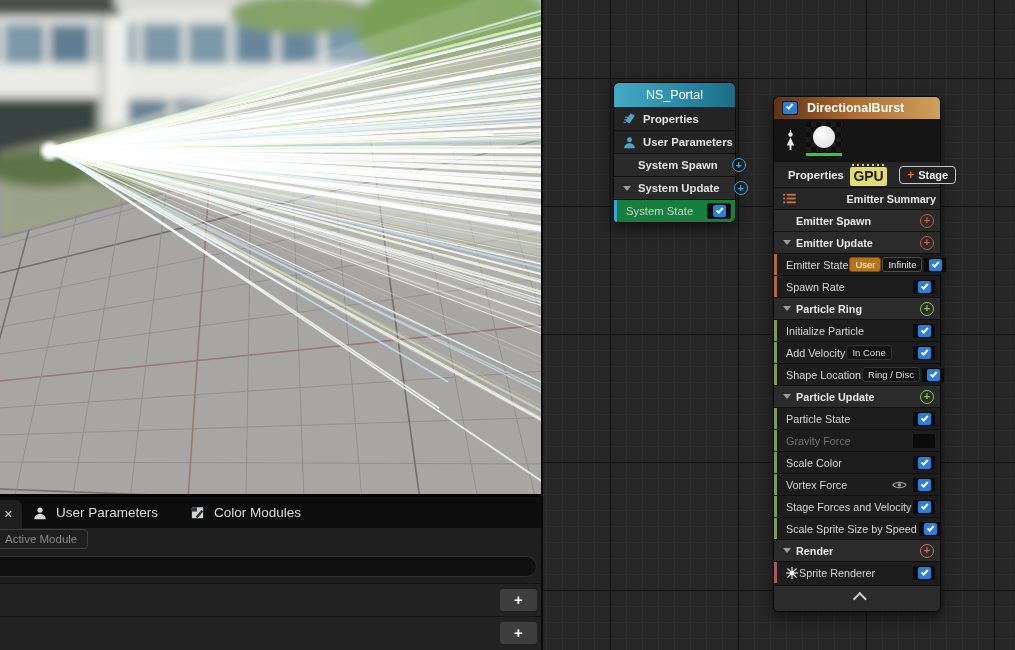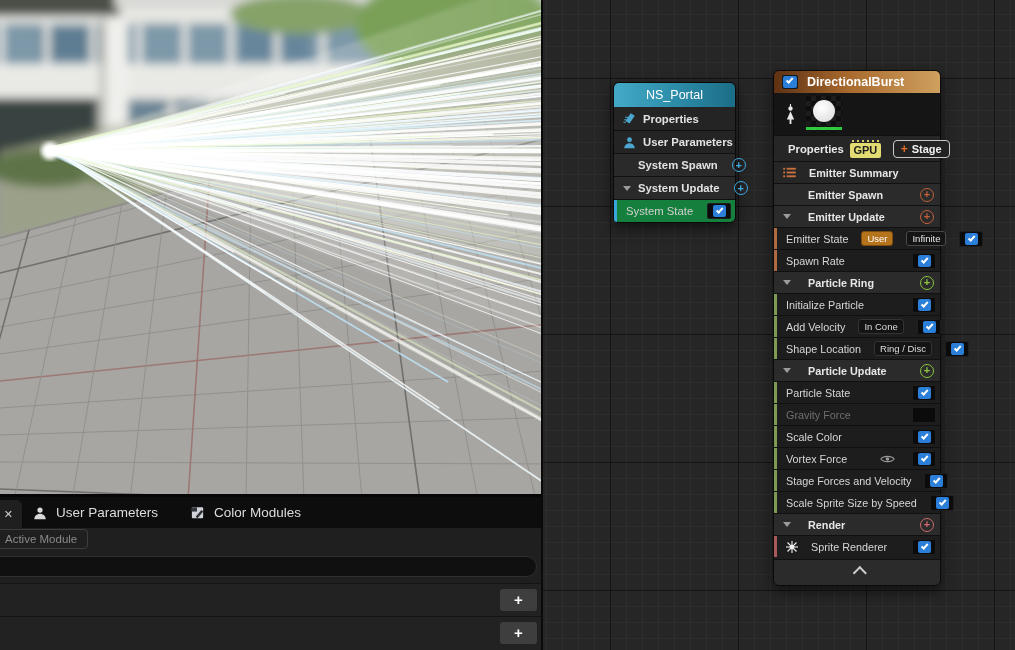--- a/index.html
+++ b/index.html
@@ -74,47 +74,47 @@
     padding:0 6px 0 9px; border-top:1px solid #101010; background:#242424;
     color:#e2e2e2; font-size:11.3px; font-weight:bold; }
   .srow.sgrp { background:#2a2a2a; padding-left:9px; }
   .srow.smod { background:#15803d; font-weight:normal; color:#d0d0d0; padding-left:12px; border-radius:0 0 5px 5px;align-items:center; }
   .srow.smod::before { content:""; position:absolute; left:0; top:0; bottom:0; width:3px; background:#3aa5d9;
     border-radius:0 0 0 5px; }
   .srow svg { flex:0 0 auto; }
   .sys-icon { color:#4aa6cc; }
 
   
-  .emnode { left:773px; top:70px; width:168px; background:#1d1d1d; }
+  .emnode { left:773px; top:96px; width:168px; background:#1d1d1d; }
   .em-header { height:22px; background:linear-gradient(90deg,#5e3112,#a96a2e 45%,#cfa05e);
     border-radius:5px 5px 0 0; display:flex; align-items:center; gap:9px; padding:0 8px; }
   .hdr-cb { position:relative; width:16px; height:14px; background:#101820; border-radius:2px; flex:0 0 auto; }
   .hdr-cb::after { content:""; position:absolute; inset:1px; background:#2b7fd9; border-radius:2px; }
   .hdr-cb .tick { position:absolute; left:3.5px; top:3px; width:7px; height:3.5px; border-left:2px solid #fff;
     border-bottom:2px solid #fff; transform:rotate(-48deg); z-index:2; }
   .em-title { color:#fff; font-weight:bold; font-size:12.5px; }
   .em-thumb-row { height:42px; background:#151515; display:flex; align-items:center; gap:9px; padding:0 10px; }
   .thumb { position:relative; width:36px; height:36px;
     background:repeating-conic-gradient(#1c1c1c 0 25%, #0e0e0e 0 50%) 0 0/10px 10px; }
   .thumb .ball { position:absolute; left:7px; top:4px; width:22px; height:22px; border-radius:50%;
     background:radial-gradient(circle at 40% 35%, #ffffff, #d8d8d8); }
   .thumb .bar { position:absolute; left:0; bottom:2px; width:100%; height:3px; background:#2ecc40; }
   .em-props { height:26px; background:#262626; display:flex; align-items:center; gap:6px; padding:0 5px 0 8px;
     border-top:1px solid #101010; color:#e8e8e8; font-size:11.3px; font-weight:bold; }
   .em-icon { color:#c15f35; }
-  .gpu { background:#e3dc72; color:#1c1c1c; font-size:11px; font-weight:bold; padding:1.5px 3.5px;
+  .gpu { background:#e3dc72; color:#1c1c1c; font-size:14px; font-weight:bold; padding:1.5px 3.5px;
     border-radius:2px; position:relative; margin-top:3px; }
   .gpu::before { content:""; position:absolute; left:2px; right:2px; top:-3px; height:2px;
     background:repeating-linear-gradient(90deg,#d8d06a 0 2px, transparent 2px 5px); }
   .stage-btn { border:1px solid #c9c9c9; background:#232323; border-radius:4px; padding:2px 7px;
     display:flex; align-items:center; gap:4px; cursor:pointer; }
   .stage-btn .plus { color:#e07028; font-weight:bold; font-size:12px; line-height:1; }
   .stage-btn .txt { color:#f0f0f0; font-size:11px; }
-  .erow { position:relative; height:22px; display:flex; align-items:center; gap:13px;
-    padding:0 4px 0 9px; border-top:1px solid #101010; font-size:10.8px; }
+  .erow { position:relative; height:22px; display:flex; align-items:center; gap:1px;
+    padding:0 4px 0 9px; border-top:1px solid #101010; font-size:10.8px;justify-content:space-between; }
   .erow.summary { background:#262626; color:#e6e6e6; font-weight:bold; }
   .erow.grp { background:#2b2b2b; color:#e6e6e6; font-weight:bold; padding-right:6px; }
   .erow.grp .glbl { margin-left:4px; }
   .erow.mod { background:#1d1d1d; color:#d6d6d6; padding-left:12px; }
   .erow.mod::before { content:""; position:absolute; left:0; top:0; bottom:0; width:3px; }
   .erow.strip-o::before { background:#b06a40; }
   .erow.strip-g::before { background:#7d9b52; }
   .erow.strip-r::before { background:#a85a5a; }
   .erow.disabled { color:#6f6f6f; }
   .badge { font-size:9.5px; padding:1px 5px; border-radius:3px; white-space:nowrap; }

